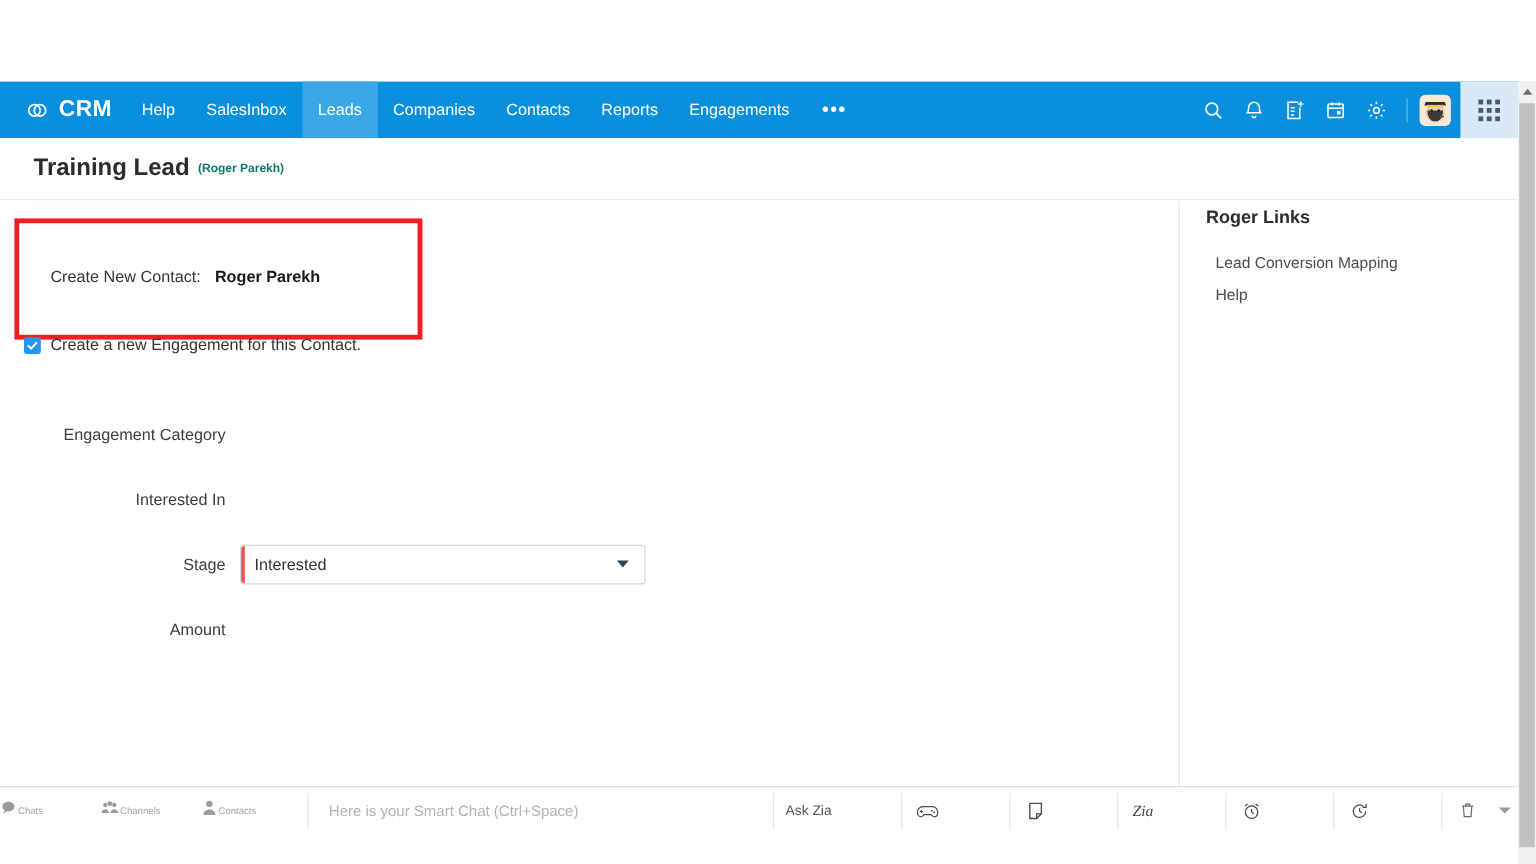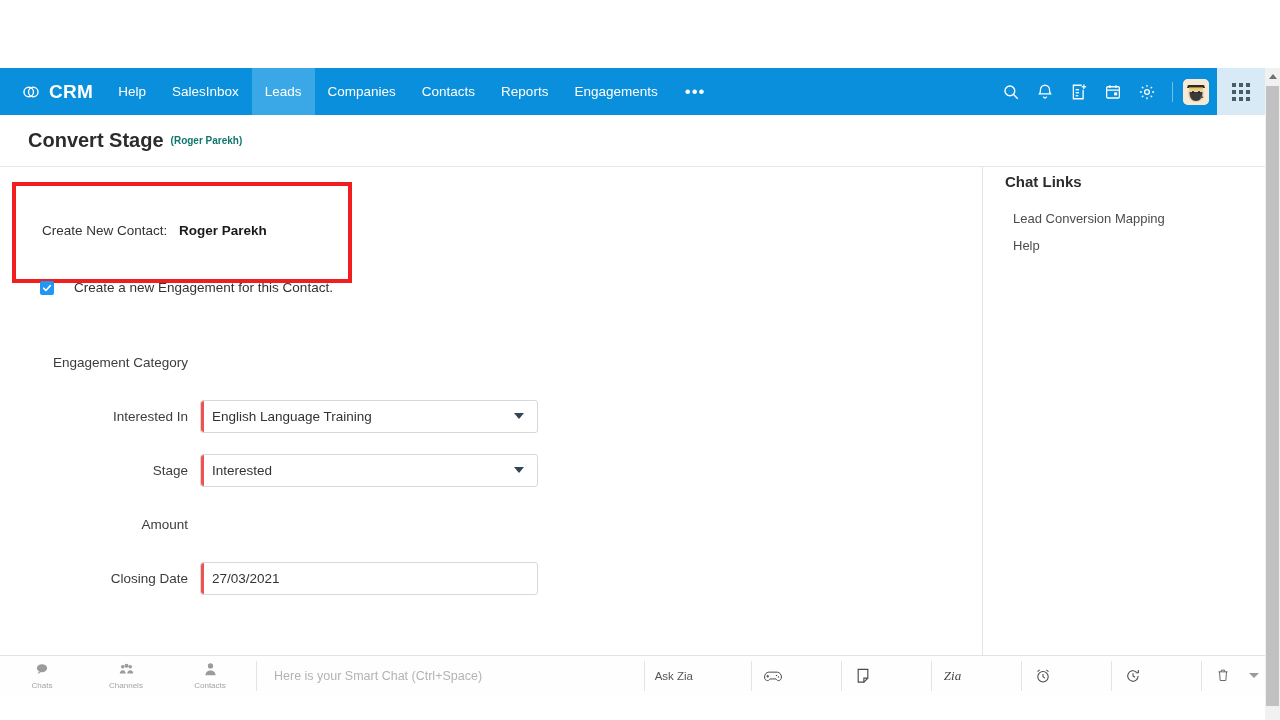--- a/index.html
+++ b/index.html
@@ -60,21 +60,21 @@
 
   
   .highlight-box {
     position:absolute; left:12px; top:15px; width:340px; height:101px;
     border:4px solid #f01e1e; background:#ffffff;
   }
   .cnc-row { position:absolute; left:26px; top:37px; font-size:13.5px; color:#333; white-space:nowrap; }
   .cnc-label { color:#333; }
   .cnc-value { font-weight:700; color:#1a1a1a; margin-left:8px; }
 
-  .chk-row { position:absolute; left:24px; top:94px; display:flex; align-items:center; gap:20px; }
+  .chk-row { position:absolute; left:4px; top:94px; display:flex; align-items:center; gap:8px; }
   .chk-box {
     width:14px; height:14px; border-radius:2px; background:#2196f3;
     display:flex; align-items:center; justify-content:center; cursor:pointer;
   }
   .chk-label { font-size:13.5px; color:#333; white-space:nowrap; }
 
   
   .form { position:absolute; left:0; top:168px; width:600px; }
   .form-row { display:flex; align-items:center; height:54px; }
   .form-label {
@@ -107,22 +107,22 @@
   .ql-link.l0 { top:44px; }
   .ql-link.l1 { top:71px; }
 
   
   .bottom-bar {
     position:absolute; left:0; top:655px; width:1265px; height:40px;
     background:#fefefe; border-top:1px solid #e2e2e2; display:flex; align-items:center;
   }
   .bb-left { display:flex; align-items:center; height:40px; }
   .bb-tab {
-    width:84px; height:40px; display:flex; flex-direction:column;
-    align-items:center; justify-content:center; gap:1px; cursor:pointer;
+    width:84px; height:40px; display:flex; flex-direction:row;
+    align-items:center; gap:1px; cursor:pointer;
   }
   .bb-tab-label { font-size:8px; color:#a4a4a4; }
   .bb-divider { width:1px; height:30px; background:#e4e4e4; margin:0 0 0 4px; }
   .bb-chat {
     font-size:12.5px; color:#b3b3b3; padding-left:17px; white-space:nowrap; cursor:text;
   }
   .bb-right { margin-left:auto; display:flex; align-items:center; height:40px; }
   .bb-cell {
     height:30px; min-width:42px; padding:0 10px;
     display:flex; align-items:center; justify-content:center;
@@ -241,21 +241,21 @@
           <i></i>
           <i></i>
           <i></i>
           <i></i>
           <i></i>
       </span>
     </div>
   </div>
 
   <div class="page-head">
-    <span class="page-title">Convert Stage</span>
+    <span class="page-title">Training Lead</span>
     <span class="page-subtitle">(Roger Parekh)</span>
   </div>
 
   <div class="body-area">
 
     <div class="main-col">
 
       <div class="highlight-box">
         <div class="cnc-row">
           <span class="cnc-label">Create New Contact:</span>
@@ -273,50 +273,40 @@
 
       <div class="form">
 
 
         <div class="form-row">
           <div class="form-label">Engagement Category</div>
         </div>
 
         <div class="form-row">
           <div class="form-label">Interested In</div>
-          <div class="form-ctrl req">
-            <span class="ctrl-text">English Language Training</span>
-            <span class="caret"></span>
-          </div>
         </div>
 
         <div class="form-row">
           <div class="form-label">Stage</div>
           <div class="form-ctrl req">
             <span class="ctrl-text">Interested</span>
             <span class="caret"></span>
           </div>
         </div>
 
         <div class="form-row">
           <div class="form-label">Amount</div>
         </div>
 
-        <div class="form-row">
-          <div class="form-label">Closing Date</div>
-          <div class="form-ctrl req">
-            <span class="ctrl-text">27/03/2021</span>
-          </div>
-        </div>
 
       </div>
     </div>
 
     <div class="side-col">
-      <div class="ql-title">Chat Links</div>
+      <div class="ql-title">Roger Links</div>
       <div class="ql-link l0">Lead Conversion Mapping</div>
       <div class="ql-link l1">Help</div>
     </div>
   </div>
 
   <div class="bottom-bar">
     <div class="bb-left">
 
       <div class="bb-tab">
         <span>

